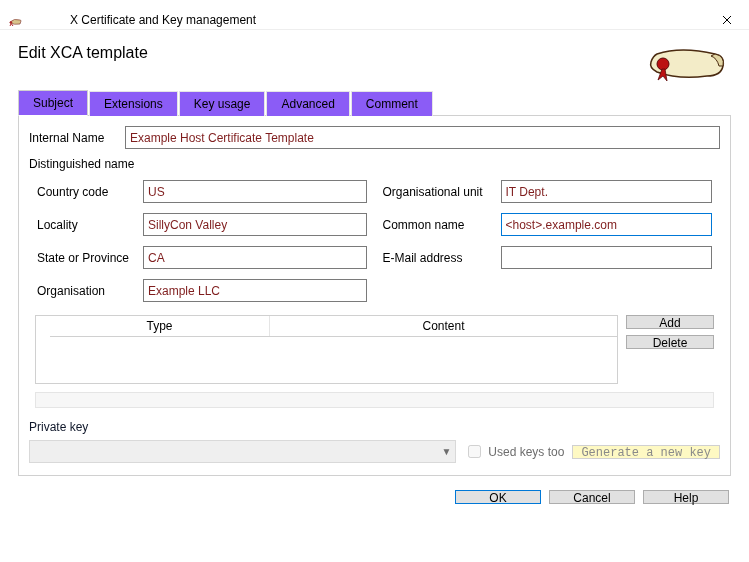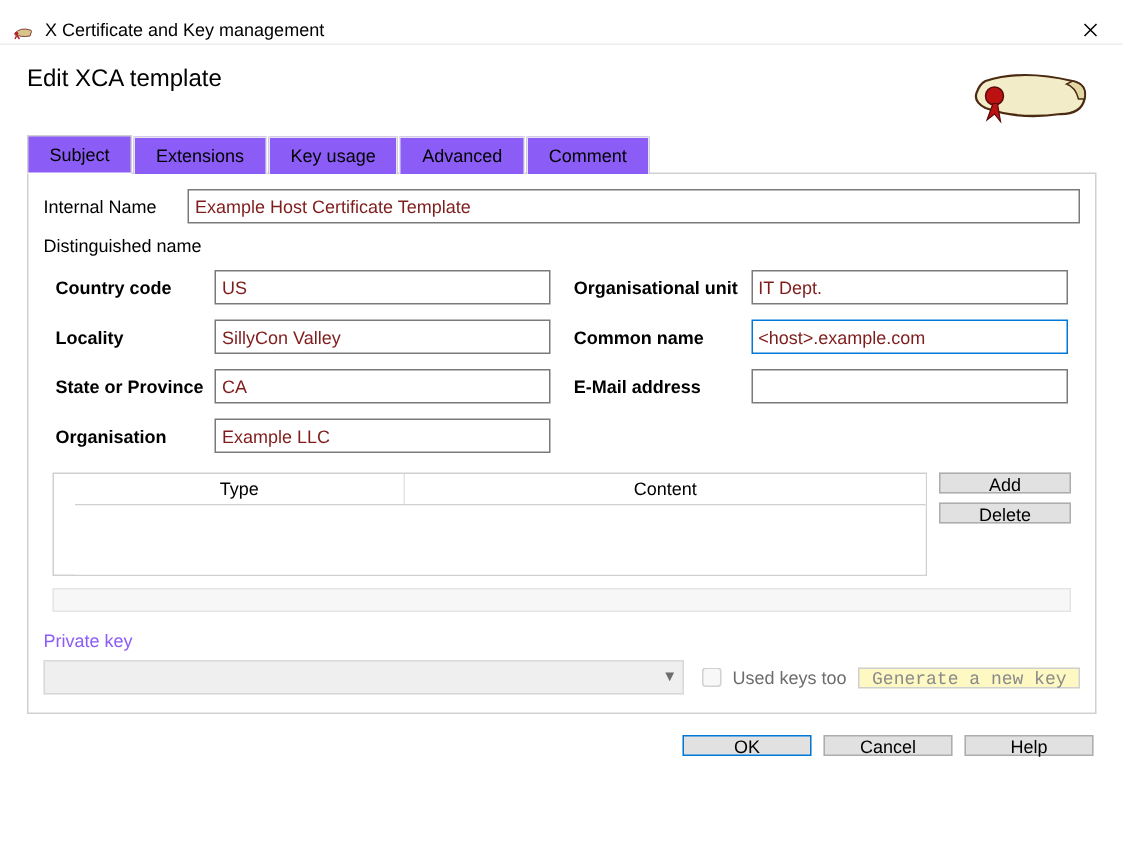--- a/index.html
+++ b/index.html
@@ -11,20 +11,21 @@
     background: #ffffff;
     color: #000;
     overflow: hidden;
   }
   .titlebar {
     height: 30px;
     display: flex;
     align-items: center;
     padding: 11px 0 0 8px;
     border-bottom: 1px solid #eee;
+    gap: 40px;
   }
   .titlebar .app-icon {
     width: 16px; height: 16px; margin-right: 6px;
     display:flex; align-items:center; justify-content:center;
   }
   .titlebar .title { flex: 0 0 auto; }
   .titlebar .spacer { flex: 1; }
   .titlebar .close-box {
     width: 45px; height: 30px;
     display:flex; align-items:center; justify-content:center;
@@ -108,21 +109,21 @@
     display:flex;
     gap: 16px;
     padding: 0 8px;
   }
   .dn-col { flex:1; }
   .dn-row {
     display:flex; align-items:center;
     margin-bottom: 8px;
     min-height:25px;
   }
-  .dn-row .dn-label { width: 106px; font-weight: bold; }
+  .dn-row .dn-label { width: 106px; }
   .dn-row .field { flex:1; }
 
   .table-area {
     display:flex;
     gap: 8px;
     margin: 4px 6px 0 6px;
   }
   .grid {
     flex:1;
     border: 1px solid #d0d0d0;
@@ -154,21 +155,21 @@
   }
   .btn.default { border-color:#0078d7; }
   .btn[disabled] { color:#8a8a8a; background:#fef9c3; border-color:#d0d0d0; cursor:default;font-family:Liberation Mono, monospace; }
 
   .scrollbar-strip {
     height:16px; border:1px solid #e5e5e5; background:#f7f7f7;
     margin: 8px 6px 0 6px;
   }
 
   .pk-section { margin-top:12px; }
-  .pk-label { color:#8b5cf6; margin-bottom:6px; display:block; }
+  .pk-label { color:#0f172a; margin-bottom:6px; display:block; }
   .pk-row { display:flex; align-items:center; gap:8px; }
   .pk-combo {
     flex:1;
     height:23px;
     border:1px solid #d9d9d9;
     background:#efefef;
     display:flex; align-items:center; justify-content:flex-end;
     padding:0 4px;
     color:#8a8a8a;
   }

